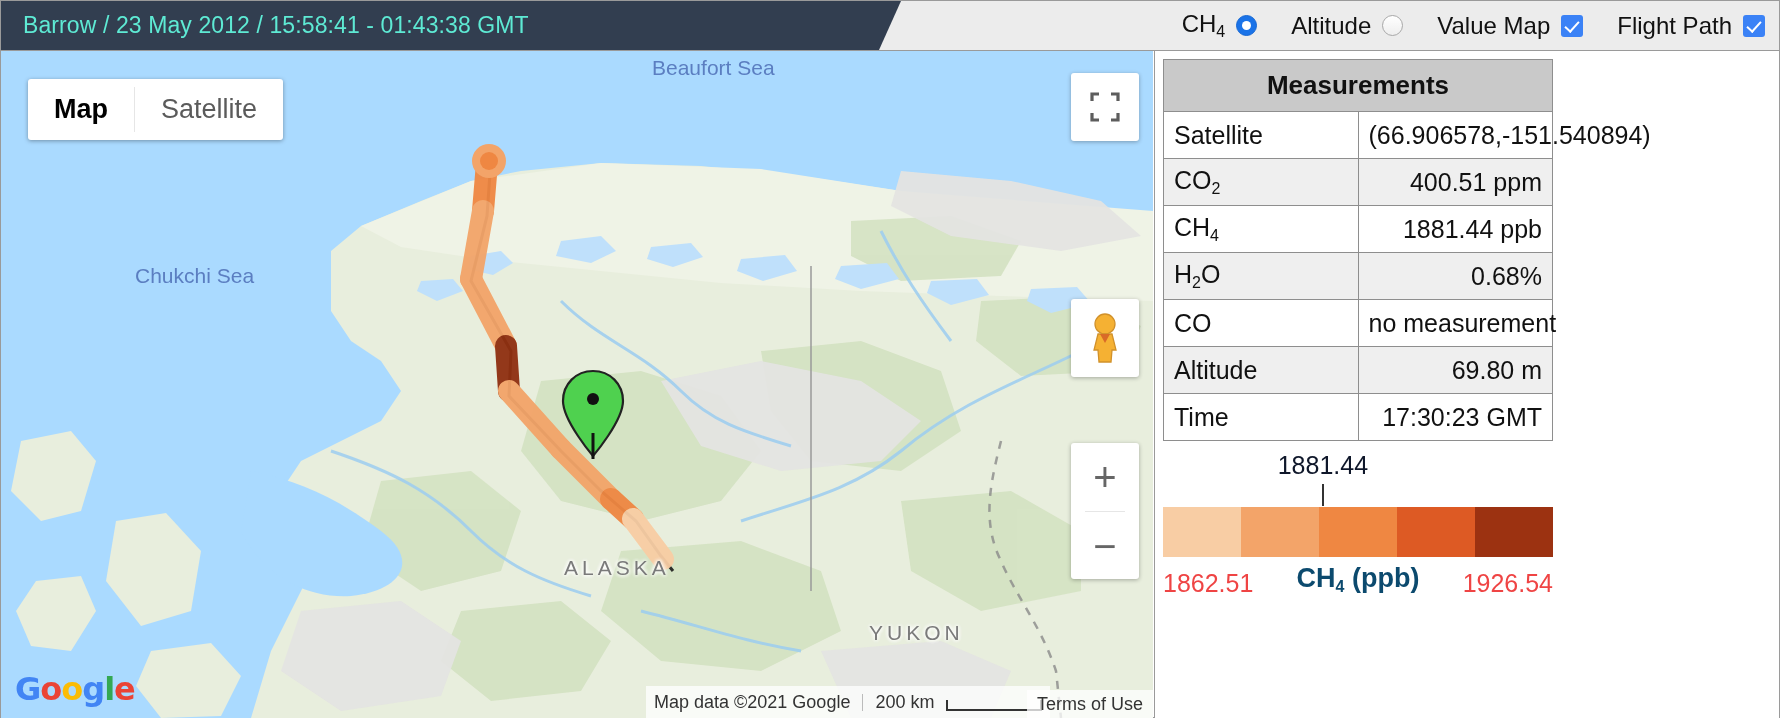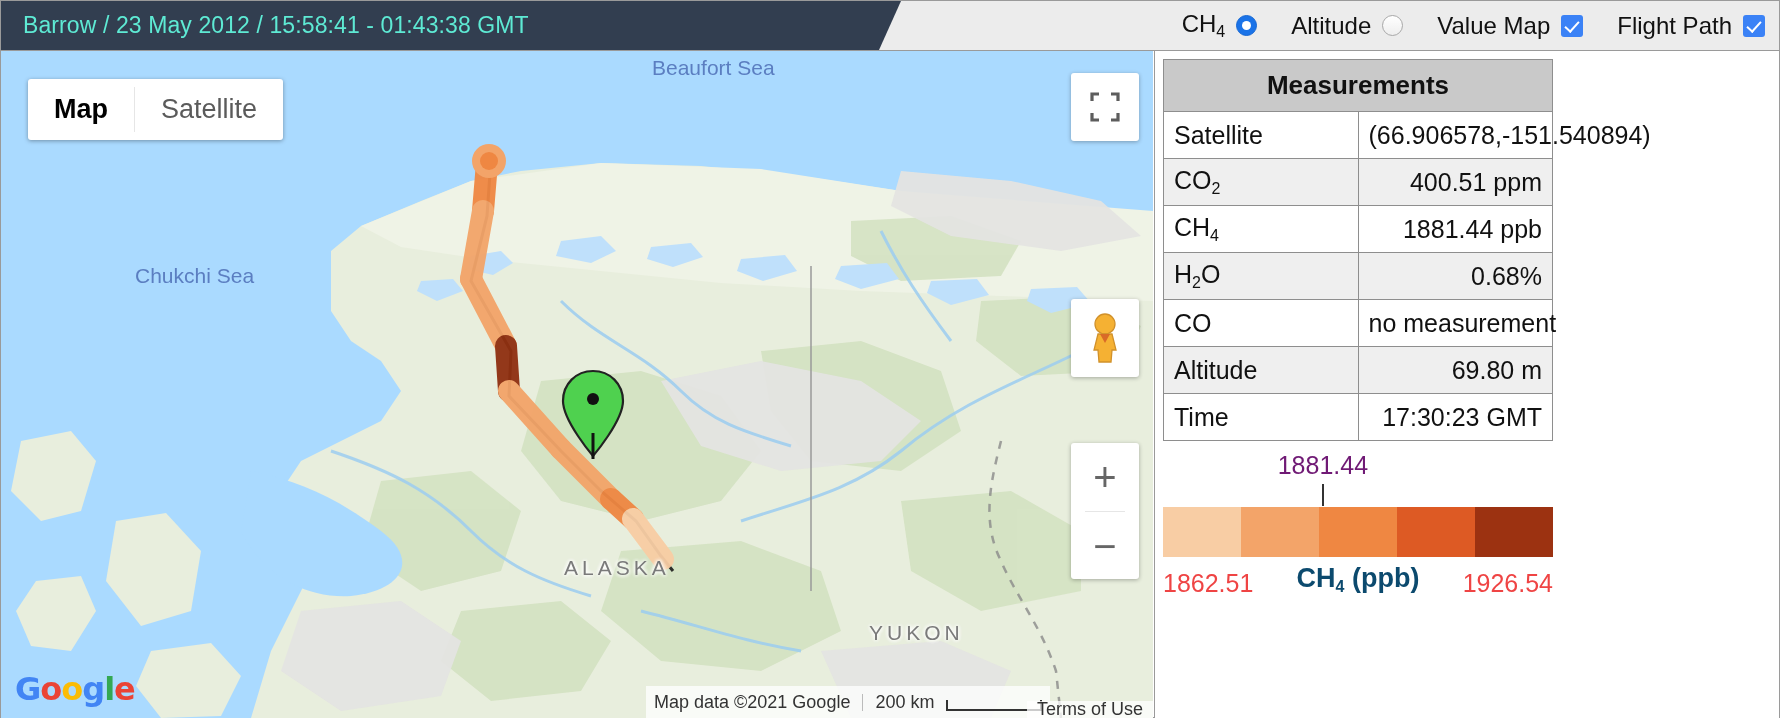--- a/index.html
+++ b/index.html
@@ -142,21 +142,21 @@
     padding: 16px 8px; gap: 12px;
   }
   .attrib-sep { width:1px; height:17px; background:#bbb; }
   .scale-bar {
     width: 96px; height: 11px;
     border: 2px solid #333; border-top: none;
     position: relative; top: 3px;
   }
   .terms {
     position: absolute; bottom: 0; right: 0;
-    height: 17px; display: flex; align-items: center;
+    height: 28px; display: flex; align-items: center;
     background: rgba(255,255,255,.75);
     font-size: 18px; color: #333; padding: 0 10px;
     cursor: pointer;
   }
 
   .sea-label {
     position: absolute; color: #5b7ec1; font-size: 21px;
     white-space: nowrap; pointer-events: none;
   }
   .region-label {
@@ -190,21 +190,21 @@
     height: 47px;
     white-space: nowrap;
   }
   table.meas td.k { width: 138px; text-align: left; }
   table.meas td.v { text-align: right; }
   table.meas tr.alt td { background: #efefef; }
 
   
   .cb-wrap { position: absolute; left: 8px; top: 400px; width: 608px; }
   .cb-tick-label {
-    position: absolute; font-size: 25px; color: #701a75;
+    position: absolute; font-size: 25px; color: #0f172a;
     transform: translateX(-50%); top: 0; white-space: nowrap;
   }
   .cb-tick-mark {
     position: absolute; top: 33px; width: 2px; height: 22px; background: #333;
     transform: translateX(-50%);
   }
   .cb-bar {
     position: absolute; top: 56px; left: 0;
     width: 390px; height: 50px;
     display: flex;

